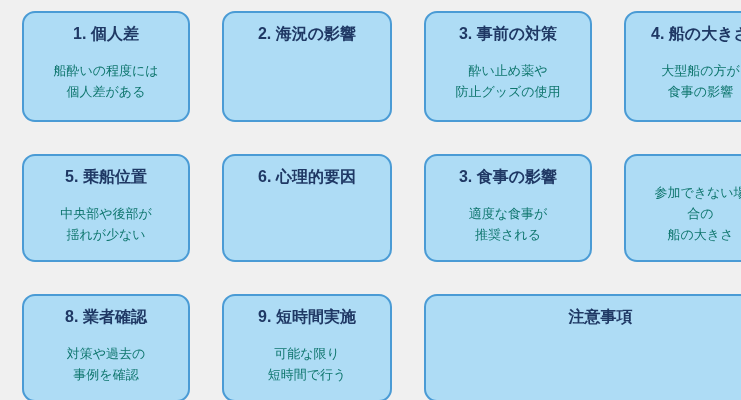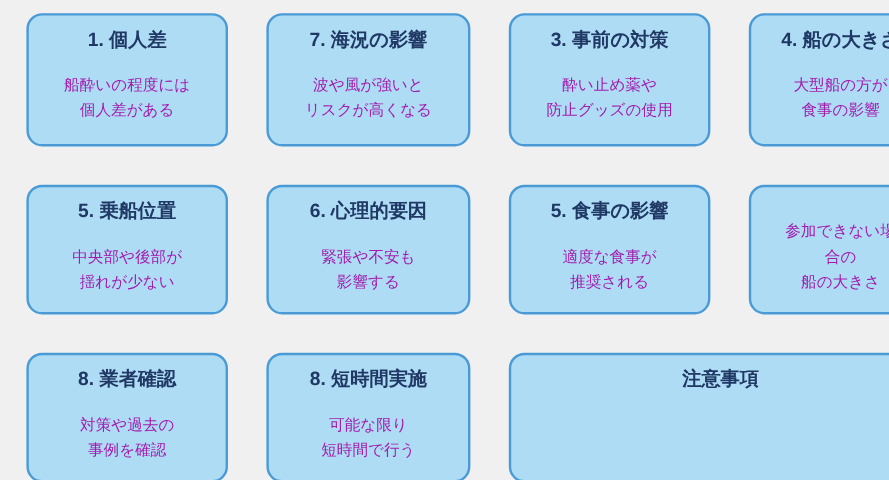--- a/index.html
+++ b/index.html
@@ -32,21 +32,21 @@
     padding: 11px 8px 0 8px;
   }
   .card-title {
     color: #1f3864;
     font-weight: bold;
     font-size: 16px;
     line-height: 1.3;
     margin: 0 0 8px 0;
   }
   .card-body {
-    color: #a21caf;
+    color: #0f766e;
     font-size: 13px;
     line-height: 1.6;
     white-space: pre-line;
     margin: 16px;
     text-align: center;
   }
   .notice {
     grid-column: 3 / 5;
   }
   .notice .card-title {
@@ -62,23 +62,21 @@
 
 <div class="grid">
 
   <div class="card">
     <div class="card-title">1. 個人差</div>
     <p class="card-body">船酔いの程度には
 個人差がある</p>
   </div>
 
   <div class="card">
-    <div class="card-title">7. 海況の影響</div>
-    <p class="card-body">波や風が強いと
-リスクが高くなる</p>
+    <div class="card-title">2. 海況の影響</div>
   </div>
 
   <div class="card">
     <div class="card-title">3. 事前の対策</div>
     <p class="card-body">酔い止め薬や
 防止グッズの使用</p>
   </div>
 
   <div class="card">
     <div class="card-title">4. 船の大きさ</div>
@@ -87,43 +85,41 @@
   </div>
 
   <div class="card">
     <div class="card-title">5. 乗船位置</div>
     <p class="card-body">中央部や後部が
 揺れが少ない</p>
   </div>
 
   <div class="card">
     <div class="card-title">6. 心理的要因</div>
-    <p class="card-body">緊張や不安も
-影響する</p>
   </div>
 
   <div class="card">
-    <div class="card-title">5. 食事の影響</div>
+    <div class="card-title">3. 食事の影響</div>
     <p class="card-body">適度な食事が
 推奨される</p>
   </div>
 
   <div class="card">
     <p class="card-body">参加できない場合の
 船の大きさ</p>
   </div>
 
   <div class="card">
     <div class="card-title">8. 業者確認</div>
     <p class="card-body">対策や過去の
 事例を確認</p>
   </div>
 
   <div class="card">
-    <div class="card-title">8. 短時間実施</div>
+    <div class="card-title">9. 短時間実施</div>
     <p class="card-body">可能な限り
 短時間で行う</p>
   </div>
 
   <div class="card notice">
     <div class="card-title">注意事項</div>
   </div>
 
 </div>
 

